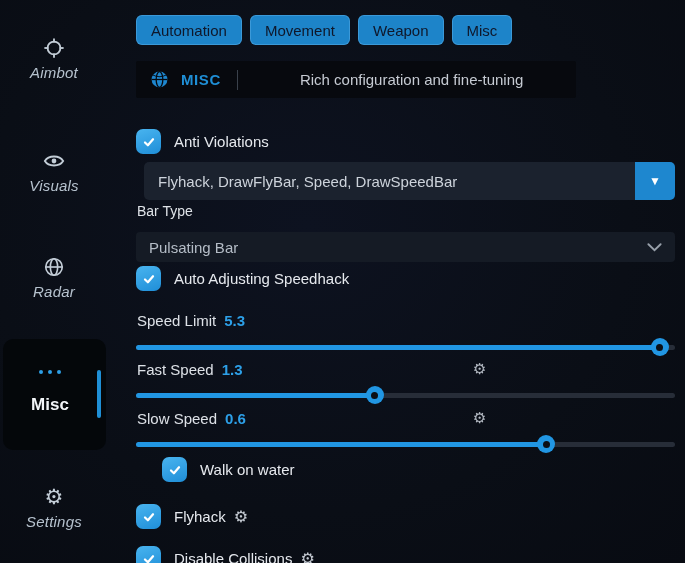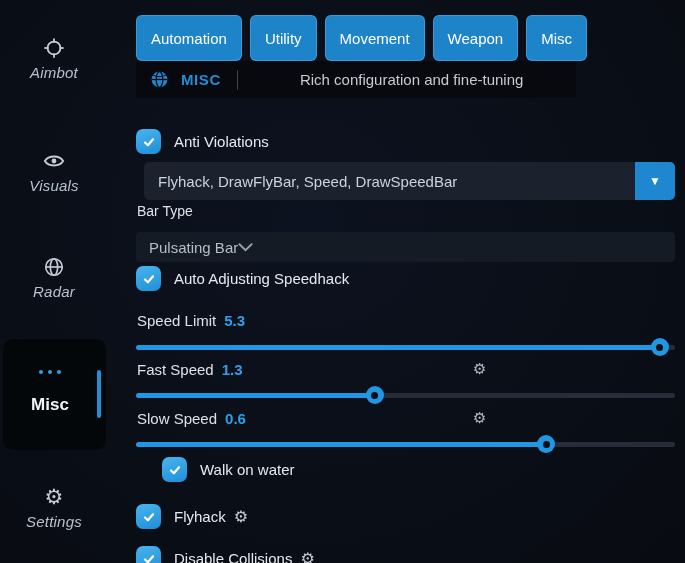--- a/index.html
+++ b/index.html
@@ -24,22 +24,22 @@
   .side-card .dots i { width:4px; height:4px; border-radius:50%; background:#2e9fe6; }
   .side-card .s-label { position:absolute; left:0; right:9px; top:56px; text-align:center; font-size:17px; font-weight:bold; color:#f2f5f8; }
   .side-card .active-bar { position:absolute; left:94px; top:31px; width:4px; height:48px; border-radius:2px; background:#1f8fd6; }
   .gear-glyph { font-family:"DejaVu Sans", sans-serif; }
 
   
   .main { position:absolute; left:136px; top:0; width:539px; height:563px; }
 
   .tabs { position:absolute; left:0; top:15px; display:flex; gap:8px; }
   .tab {
-    height:46px; padding:0 15px; display:flex; align-items:center;
-    background:#1d84c9; border-radius:6px; color:#ffffff; font-size:15px;
+    height:30px; padding:0 15px; display:flex; align-items:center;
+    background:#1d84c9; border-radius:6px; color:#0f172a; font-size:15px;
     box-shadow:inset 0 0 0 1px rgba(140,210,255,.28); cursor:pointer; white-space:nowrap;
   }
 
   .header-bar {
     position:absolute; left:0; top:61px; width:440px; height:37px;
     background:#07090e; border-radius:2px; display:flex; align-items:center;
   }
   .header-bar .h-globe { margin:0 12px 0 14px; display:flex; }
   .header-bar .h-title { color:#1f8fd6; font-weight:bold; font-size:15px; letter-spacing:.6px; }
   .header-bar .h-div { width:1px; height:20px; background:#3a414b; margin:0 14px 0 16px; }
@@ -62,21 +62,21 @@
   .ms-btn {
     width:40px; background:#1e87cf; border-radius:0 5px 5px 0; color:#ffffff;
     display:flex; align-items:center; justify-content:center; font-size:12px; cursor:pointer;
   }
 
   .field-label { position:absolute; left:1px; top:203px; font-size:14px; color:#dfe3e8; }
 
   .select {
     position:absolute; left:0; top:232px; width:539px; height:30px;
     background:#151b25; border-radius:4px; display:flex; align-items:center;
-    padding:0 13px; cursor:pointer;
+    justify-content:space-between; padding:0 13px; cursor:pointer;
   }
   .select .sel-value { color:#b5bdc7; font-size:15px; }
 
   .slider-label-row { position:absolute; left:1px; width:538px; height:20px; display:flex; align-items:center; gap:8px; font-size:15px; }
   .slider-label-row .sl-name { color:#dde1e7; }
   .slider-label-row .sl-value { color:#2da0e8; font-weight:bold; }
   .slider-label-row .row-gear { position:absolute; left:336px; top:50%; transform:translateY(-50%); font-size:15px; color:#b4bac3; cursor:pointer; line-height:1; }
 
   .slider { position:absolute; left:0; width:539px; height:18px; cursor:pointer; }
   .slider .track { position:absolute; left:0; right:0; top:7px; height:5px; background:#272d38; border-radius:3px; }
@@ -143,21 +143,20 @@
     <span class="s-icon gear-glyph" style="font-size:21px;">⚙</span>
     <div class="s-label">Settings</div>
   </div>
 
 </div>
 
 <div class="main">
 
   <div class="tabs">
     <div class="tab">Automation</div>
-    <div class="tab">Utility</div>
     <div class="tab">Movement</div>
     <div class="tab">Weapon</div>
     <div class="tab">Misc</div>
   </div>
 
   <div class="header-bar">
     <span class="h-globe">
       <svg width="19" height="19" viewBox="0 0 24 24">
         <circle cx="12" cy="12" r="10" fill="#1e87cf"></circle>
         <ellipse cx="12" cy="12" rx="4.2" ry="10" fill="none" stroke="#07090e" stroke-width="1.6"></ellipse>

